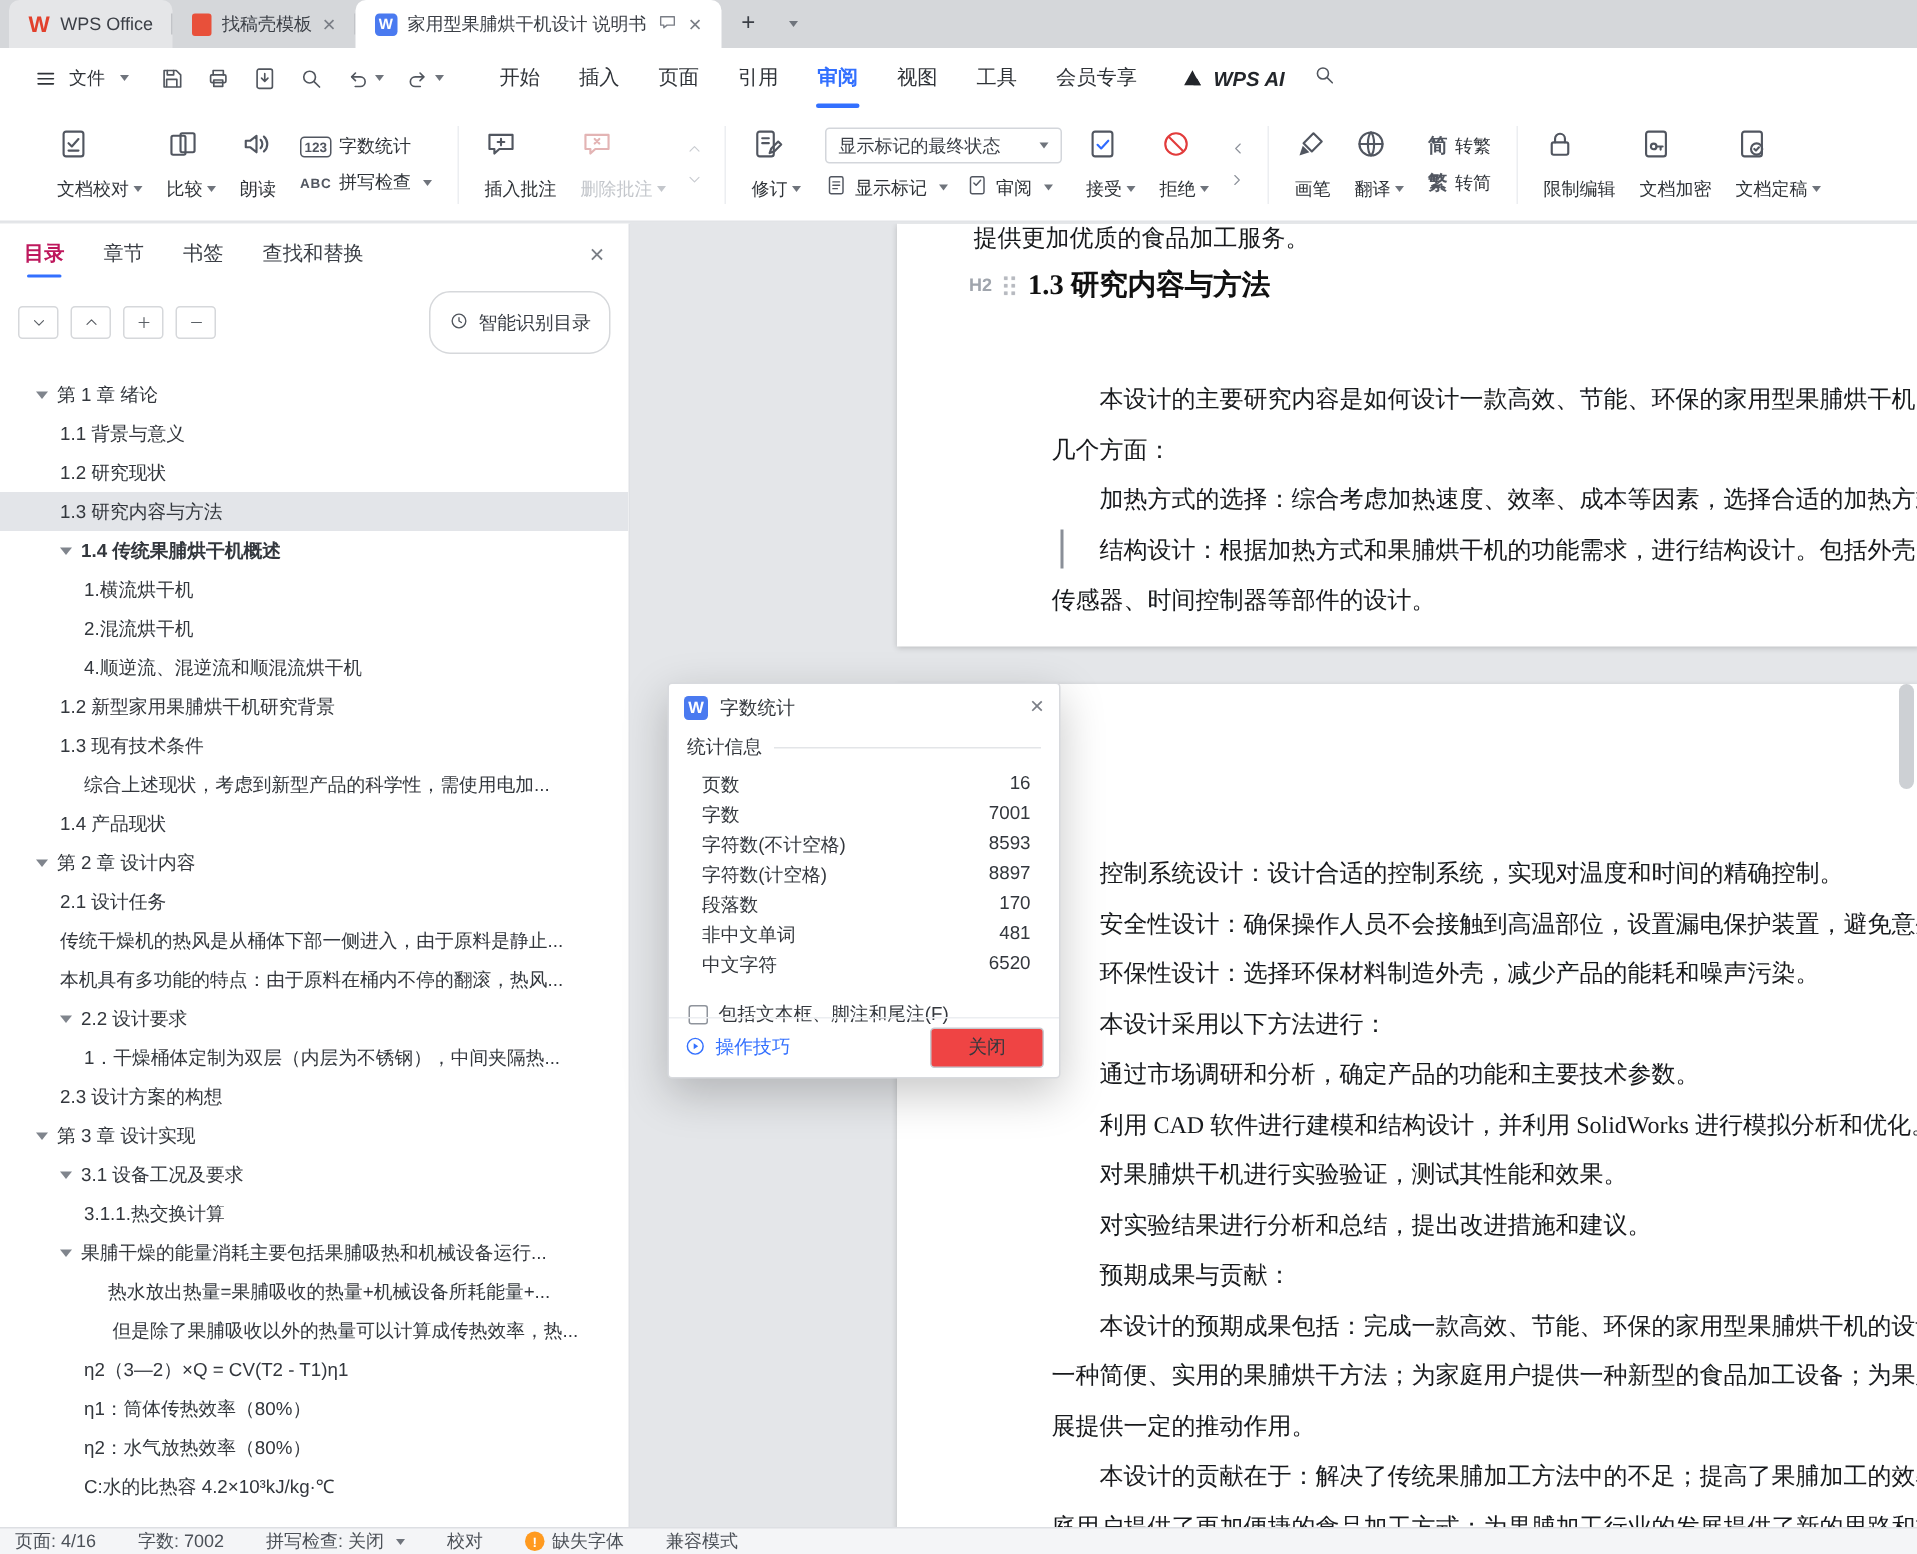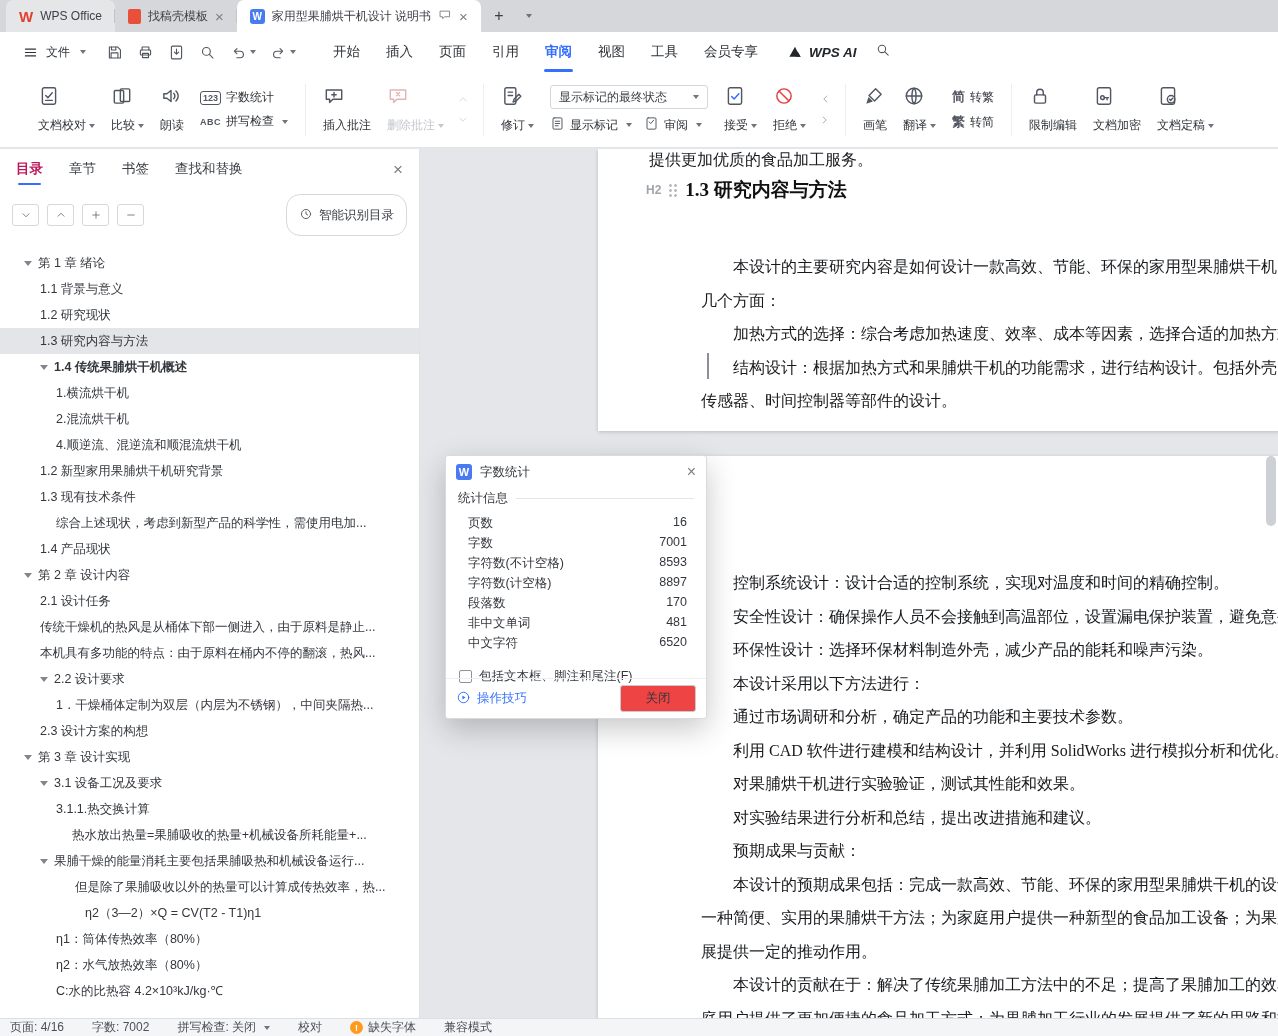--- a/index.html
+++ b/index.html
@@ -597,36 +597,36 @@
         <div class="oitem expandable" style="padding-left: 40px;">
           <span class="tri"></span>
           <span class="olabel">3.1 设备工况及要求</span>
         </div>
 
         <div class="oitem" style="padding-left: 56px;">
 
           <span class="olabel">3.1.1.热交换计算</span>
         </div>
 
-        <div class="oitem" style="padding-left: 72px;">
-
-          <span class="olabel">热水放出热量=果脯吸收的热量+机械设备所耗能量+...</span>
-        </div>
-
         <div class="oitem expandable" style="padding-left: 40px;">
           <span class="tri"></span>
           <span class="olabel">果脯干燥的能量消耗主要包括果脯吸热和机械设备运行...</span>
         </div>
 
+        <div class="oitem" style="padding-left: 72px;">
+
+          <span class="olabel">热水放出热量=果脯吸收的热量+机械设备所耗能量+...</span>
+        </div>
+
         <div class="oitem" style="padding-left: 75px;">
 
           <span class="olabel">但是除了果脯吸收以外的热量可以计算成传热效率，热...</span>
         </div>
 
-        <div class="oitem" style="padding-left: 85px;">
+        <div class="oitem" style="padding-left: 56px;">
 
           <span class="olabel">η2（3—2）×Q = CV(T2 - T1)η1</span>
         </div>
 
         <div class="oitem" style="padding-left: 56px;">
 
           <span class="olabel">η1：筒体传热效率（80%）</span>
         </div>
 
         <div class="oitem" style="padding-left: 56px;">

